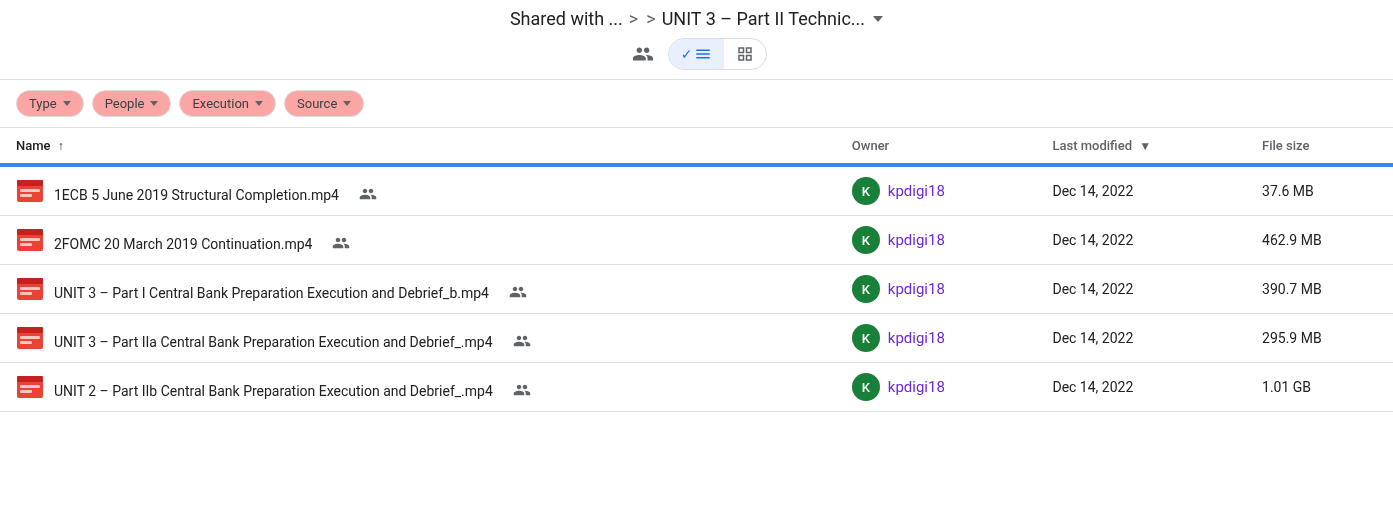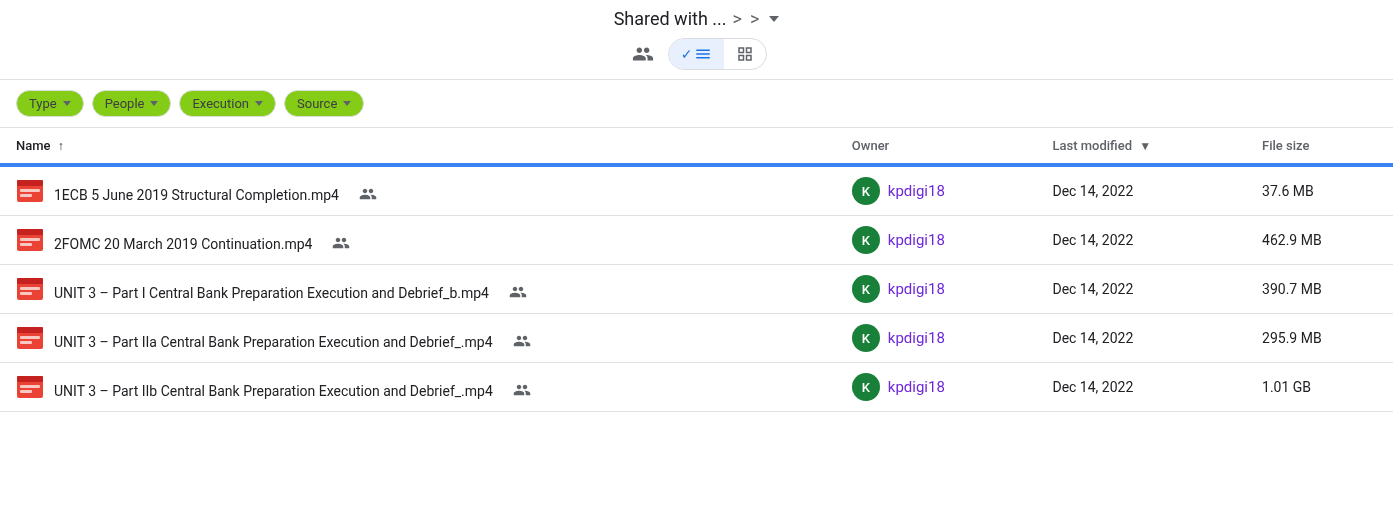--- a/index.html
+++ b/index.html
@@ -102,21 +102,21 @@
     }
     .filter-chip {
       display: flex;
       align-items: center;
       gap: 4px;
       border: 1px solid #dadce0;
       border-radius: 16px;
       padding: 5px 12px;
       font-size: 13px;
       cursor: pointer;
-      background: #84cc16;
+      background: #fca5a5;
       color: #3c4043;
       font-family: inherit;
     }
     .filter-chip .chip-chevron {
       display: inline-block;
       width: 0;
       height: 0;
       border-left: 4px solid transparent;
       border-right: 4px solid transparent;
       border-top: 5px solid #5f6368;
@@ -230,20 +230,21 @@
     }
   </style>
 </head>
 <body>
 
 <div class="header">
   <div class="breadcrumb">
     <span class="breadcrumb-item">Shared with ...</span>
     <span class="breadcrumb-sep">&gt;</span>
     <span class="breadcrumb-sep">&gt;</span>
+    <span class="breadcrumb-item active">UNIT 3 – Part II Technic...</span>
     <span class="chevron-down"></span>
   </div>
 
   <div class="header-actions">
     <button class="icon-btn">
 
       <svg width="22" height="22" viewBox="0 0 24 24" fill="#5f6368">
         <path d="M16 11c1.66 0 2.99-1.34 2.99-3S17.66 5 16 5c-1.66 0-3 1.34-3 3s1.34 3 3 3zm-8 0c1.66 0 2.99-1.34 2.99-3S9.66 5 8 5C6.34 5 5 6.34 5 8s1.34 3 3 3zm0 2c-2.33 0-7 1.17-7 3.5V19h14v-2.5c0-2.33-4.67-3.5-7-3.5zm8 0c-.29 0-.62.02-.97.05 1.16.84 1.97 1.97 1.97 3.45V19h6v-2.5c0-2.33-4.67-3.5-7-3.5z"></path>
       </svg>
     </button>
@@ -419,21 +420,21 @@
     <td>
       <div class="file-row">
         <span class="video-icon">
               <svg width="28" height="24" viewBox="0 0 28 24" fill="none" xmlns="http://www.w3.org/2000/svg">
     <rect x="1" y="1" width="26" height="22" rx="2" fill="#ea4335"></rect>
     <rect x="1" y="1" width="26" height="6" rx="1" fill="#c5221f"></rect>
     <rect x="4" y="10" width="20" height="3" rx="1" fill="white" opacity="0.7"></rect>
     <rect x="4" y="15" width="12" height="3" rx="1" fill="white" opacity="0.7"></rect>
   </svg>
             </span>
-        <span class="file-name">UNIT 3 – Part IIb Central Bank Preparation Execution and Debrief_.mp4</span>
+        <span class="file-name">UNIT 2 – Part IIb Central Bank Preparation Execution and Debrief_.mp4</span>
         <span class="shared-icon">
               <svg class="people-icon-svg" viewBox="0 0 24 24" xmlns="http://www.w3.org/2000/svg">
     <path d="M16 11c1.66 0 2.99-1.34 2.99-3S17.66 5 16 5c-1.66 0-3 1.34-3 3s1.34 3 3 3zm-8 0c1.66 0 2.99-1.34 2.99-3S9.66 5 8 5C6.34 5 5 6.34 5 8s1.34 3 3 3zm0 2c-2.33 0-7 1.17-7 3.5V19h14v-2.5c0-2.33-4.67-3.5-7-3.5zm8 0c-.29 0-.62.02-.97.05 1.16.84 1.97 1.97 1.97 3.45V19h6v-2.5c0-2.33-4.67-3.5-7-3.5z"></path>
   </svg>
             </span>
       </div>
     </td>
     <td>
       <div class="owner-cell">
         <div class="avatar" style="background:#188038;color:#ffffff;">K</div>

